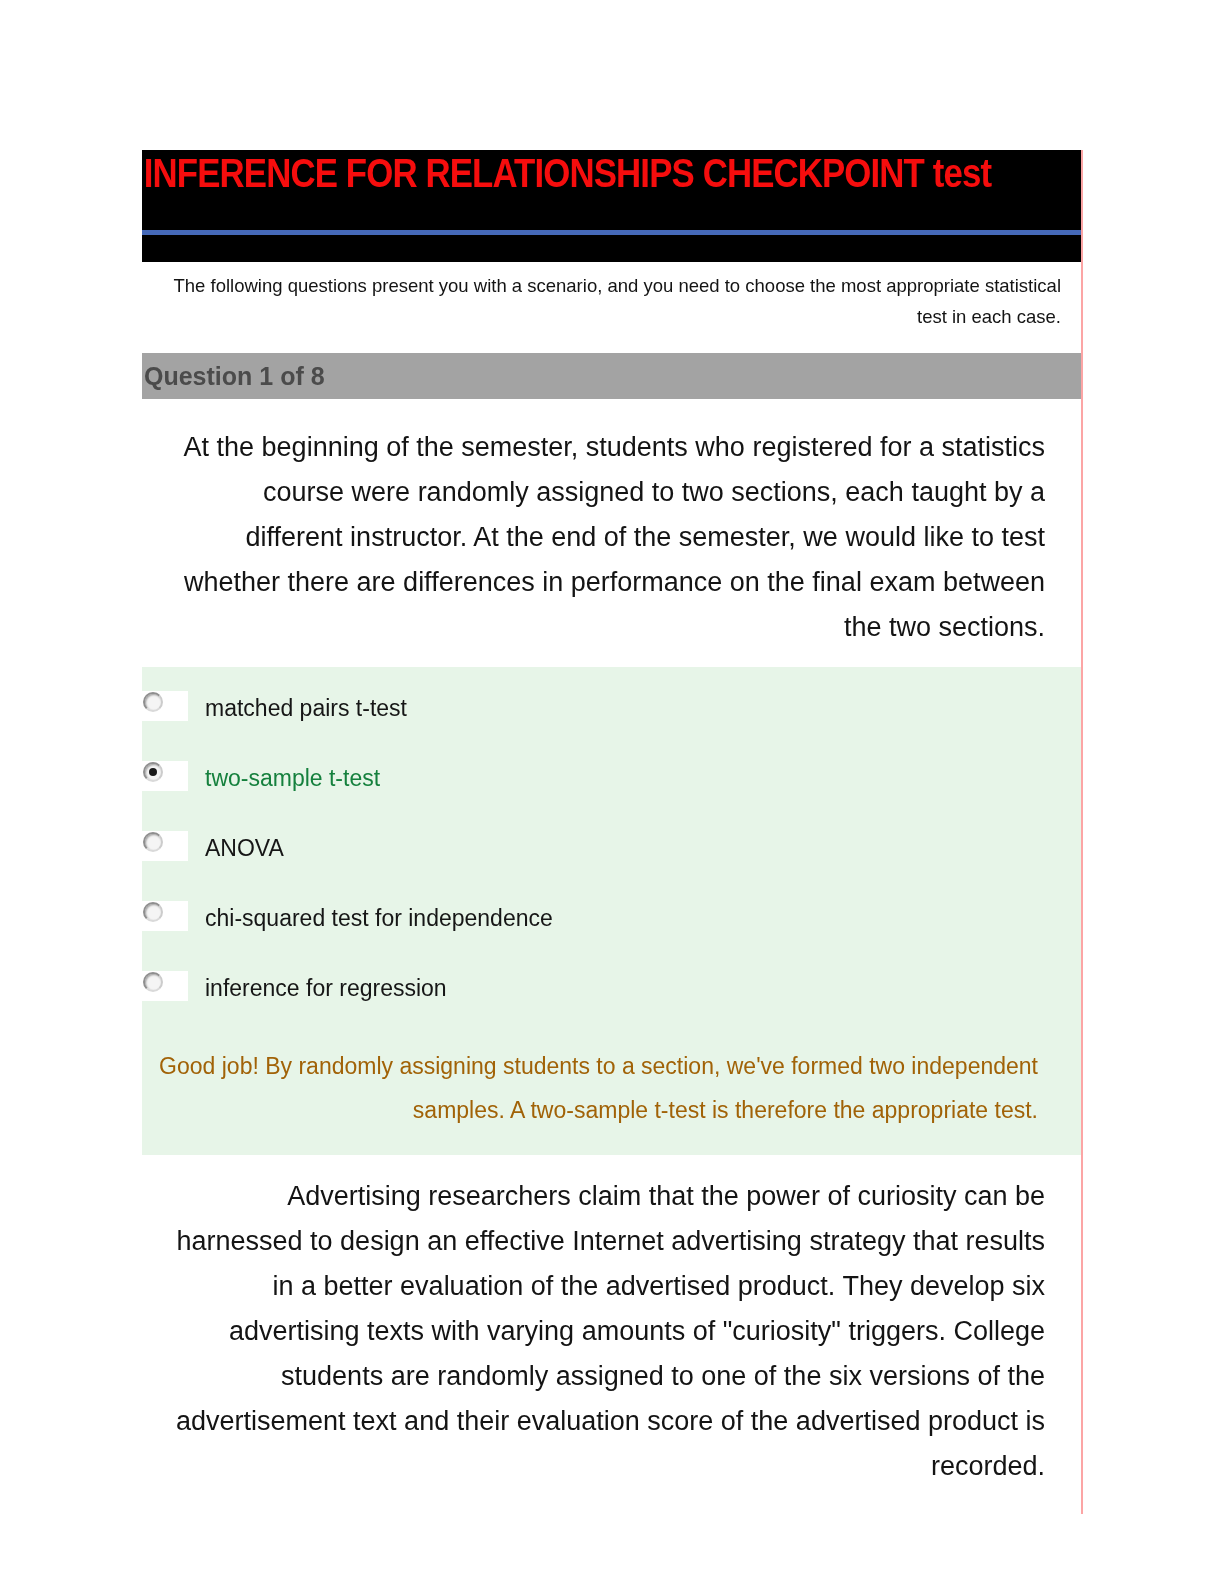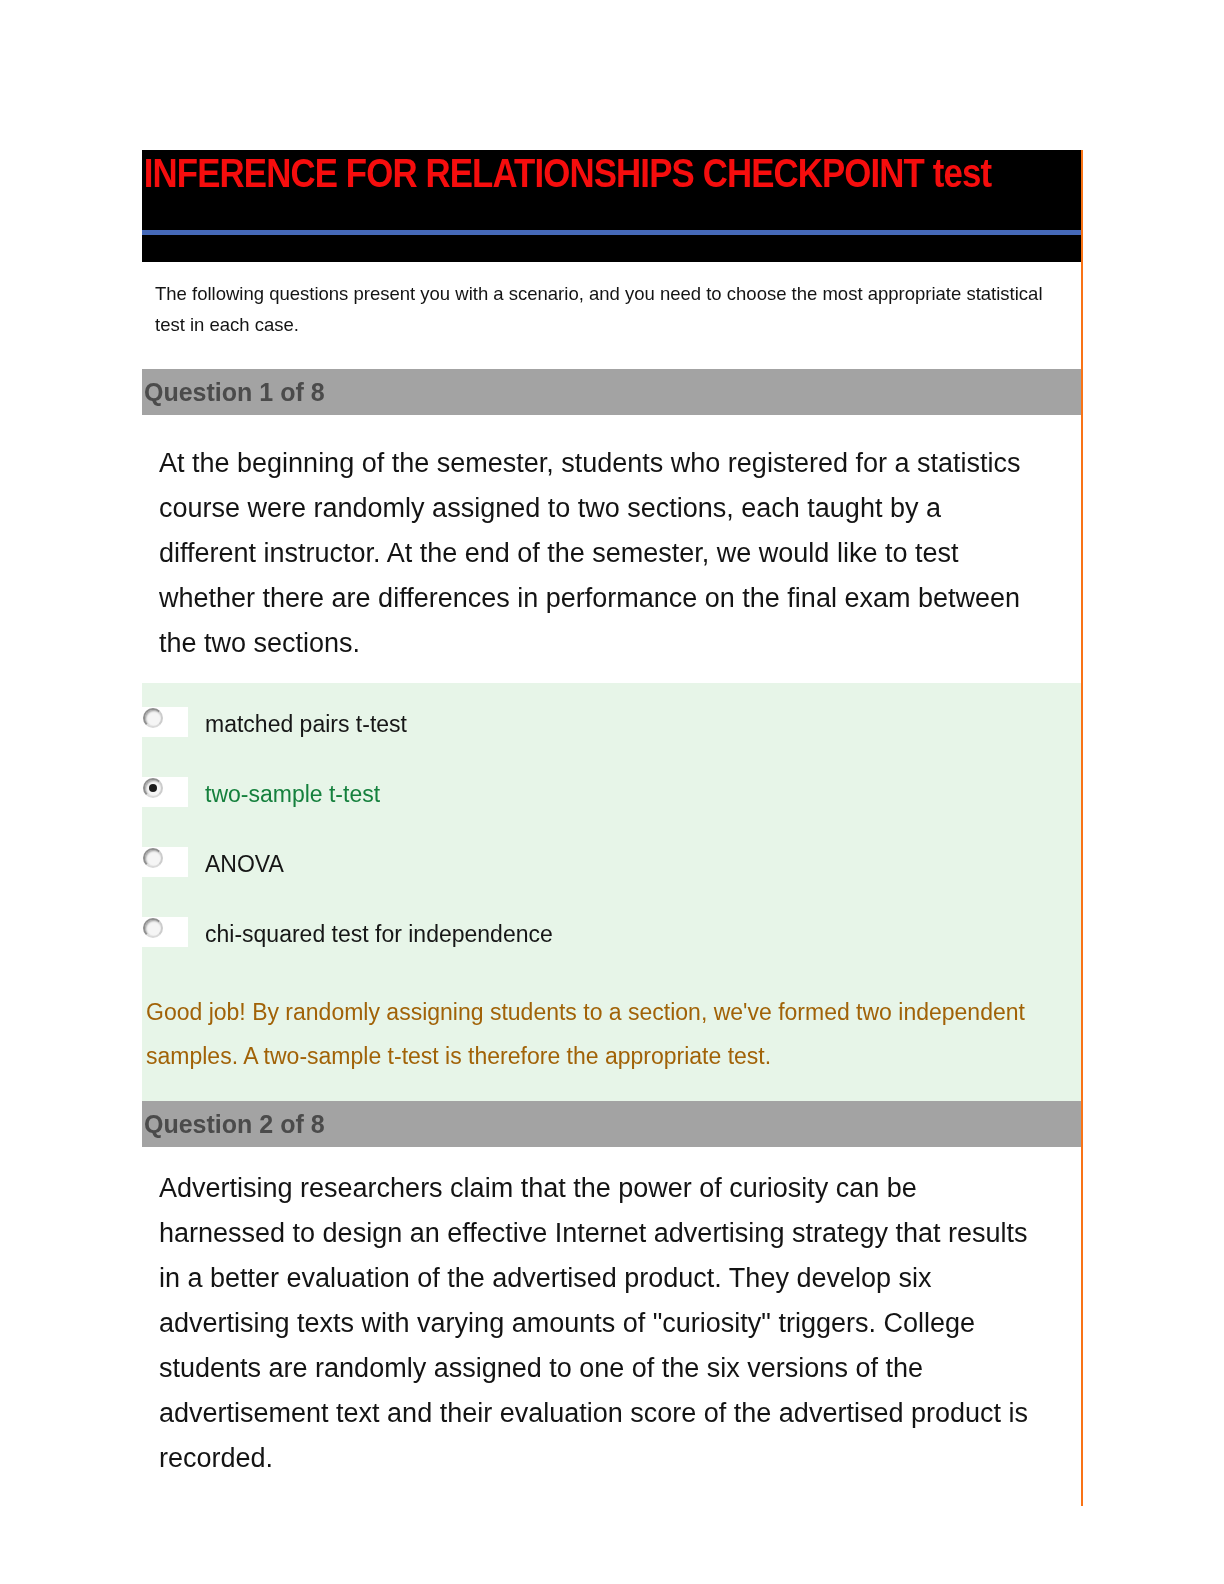--- a/index.html
+++ b/index.html
@@ -9,22 +9,23 @@
     height: 1584px;
     background: #ffffff;
     font-family: "Liberation Sans", sans-serif;
     position: relative;
   }
   .content {
     position: absolute;
     left: 142px;
     top: 150px;
     width: 941px;
-    border-right: 2px solid #f97316;
+    border-right: 2px solid #fca5a5;
     padding-bottom: 9px;
+    text-align: right;
   }
   
   .title-bar {
     background: #000000;
     height: 80px;
     overflow: hidden;
   }
   .title-bar h1 {
     margin: 0;
     padding: 2px 0 0 2px;
@@ -40,21 +41,21 @@
   .blue-divider {
     height: 5px;
     background: #4569b8;
   }
   .black-strip {
     height: 27px;
     background: #000000;
   }
   
   .intro {
-    margin: 12px;
+    margin: 4px;
     padding: 4px 16px 17px 1px;
     font-size: 18.5px;
     line-height: 31px;
     color: #141414;
   }
   
   .q-header {
     background: #a3a3a3;
     height: 46px;
     display: flex;
@@ -182,23 +183,26 @@
       <span class="option-label">ANOVA</span>
     </div>
 
     <div class="option-row">
       <span class="radio-box">
           <span class="radio"></span>
         </span>
       <span class="option-label">chi-squared test for independence</span>
     </div>
 
+    <div class="option-row">
+      <span class="radio-box">
+          <span class="radio"></span>
+        </span>
+      <span class="option-label">inference for regression</span>
+    </div>
 
     <p class="feedback">Good job! By randomly assigning students to a section, we've formed two independent samples. A two-sample t-test is therefore the appropriate test.</p>
   </div>
 
-  <div class="q-header">
-    <span>Question 2 of 8</span>
-  </div>
 
   <p class="q-text q2">Advertising researchers claim that the power of curiosity can be harnessed to design an effective Internet advertising strategy that results in a better evaluation of the advertised product. They develop six advertising texts with varying amounts of "curiosity" triggers. College students are randomly assigned to one of the six versions of the advertisement text and their evaluation score of the advertised product is recorded.</p>
 
 </div>
 
 </body></html>

